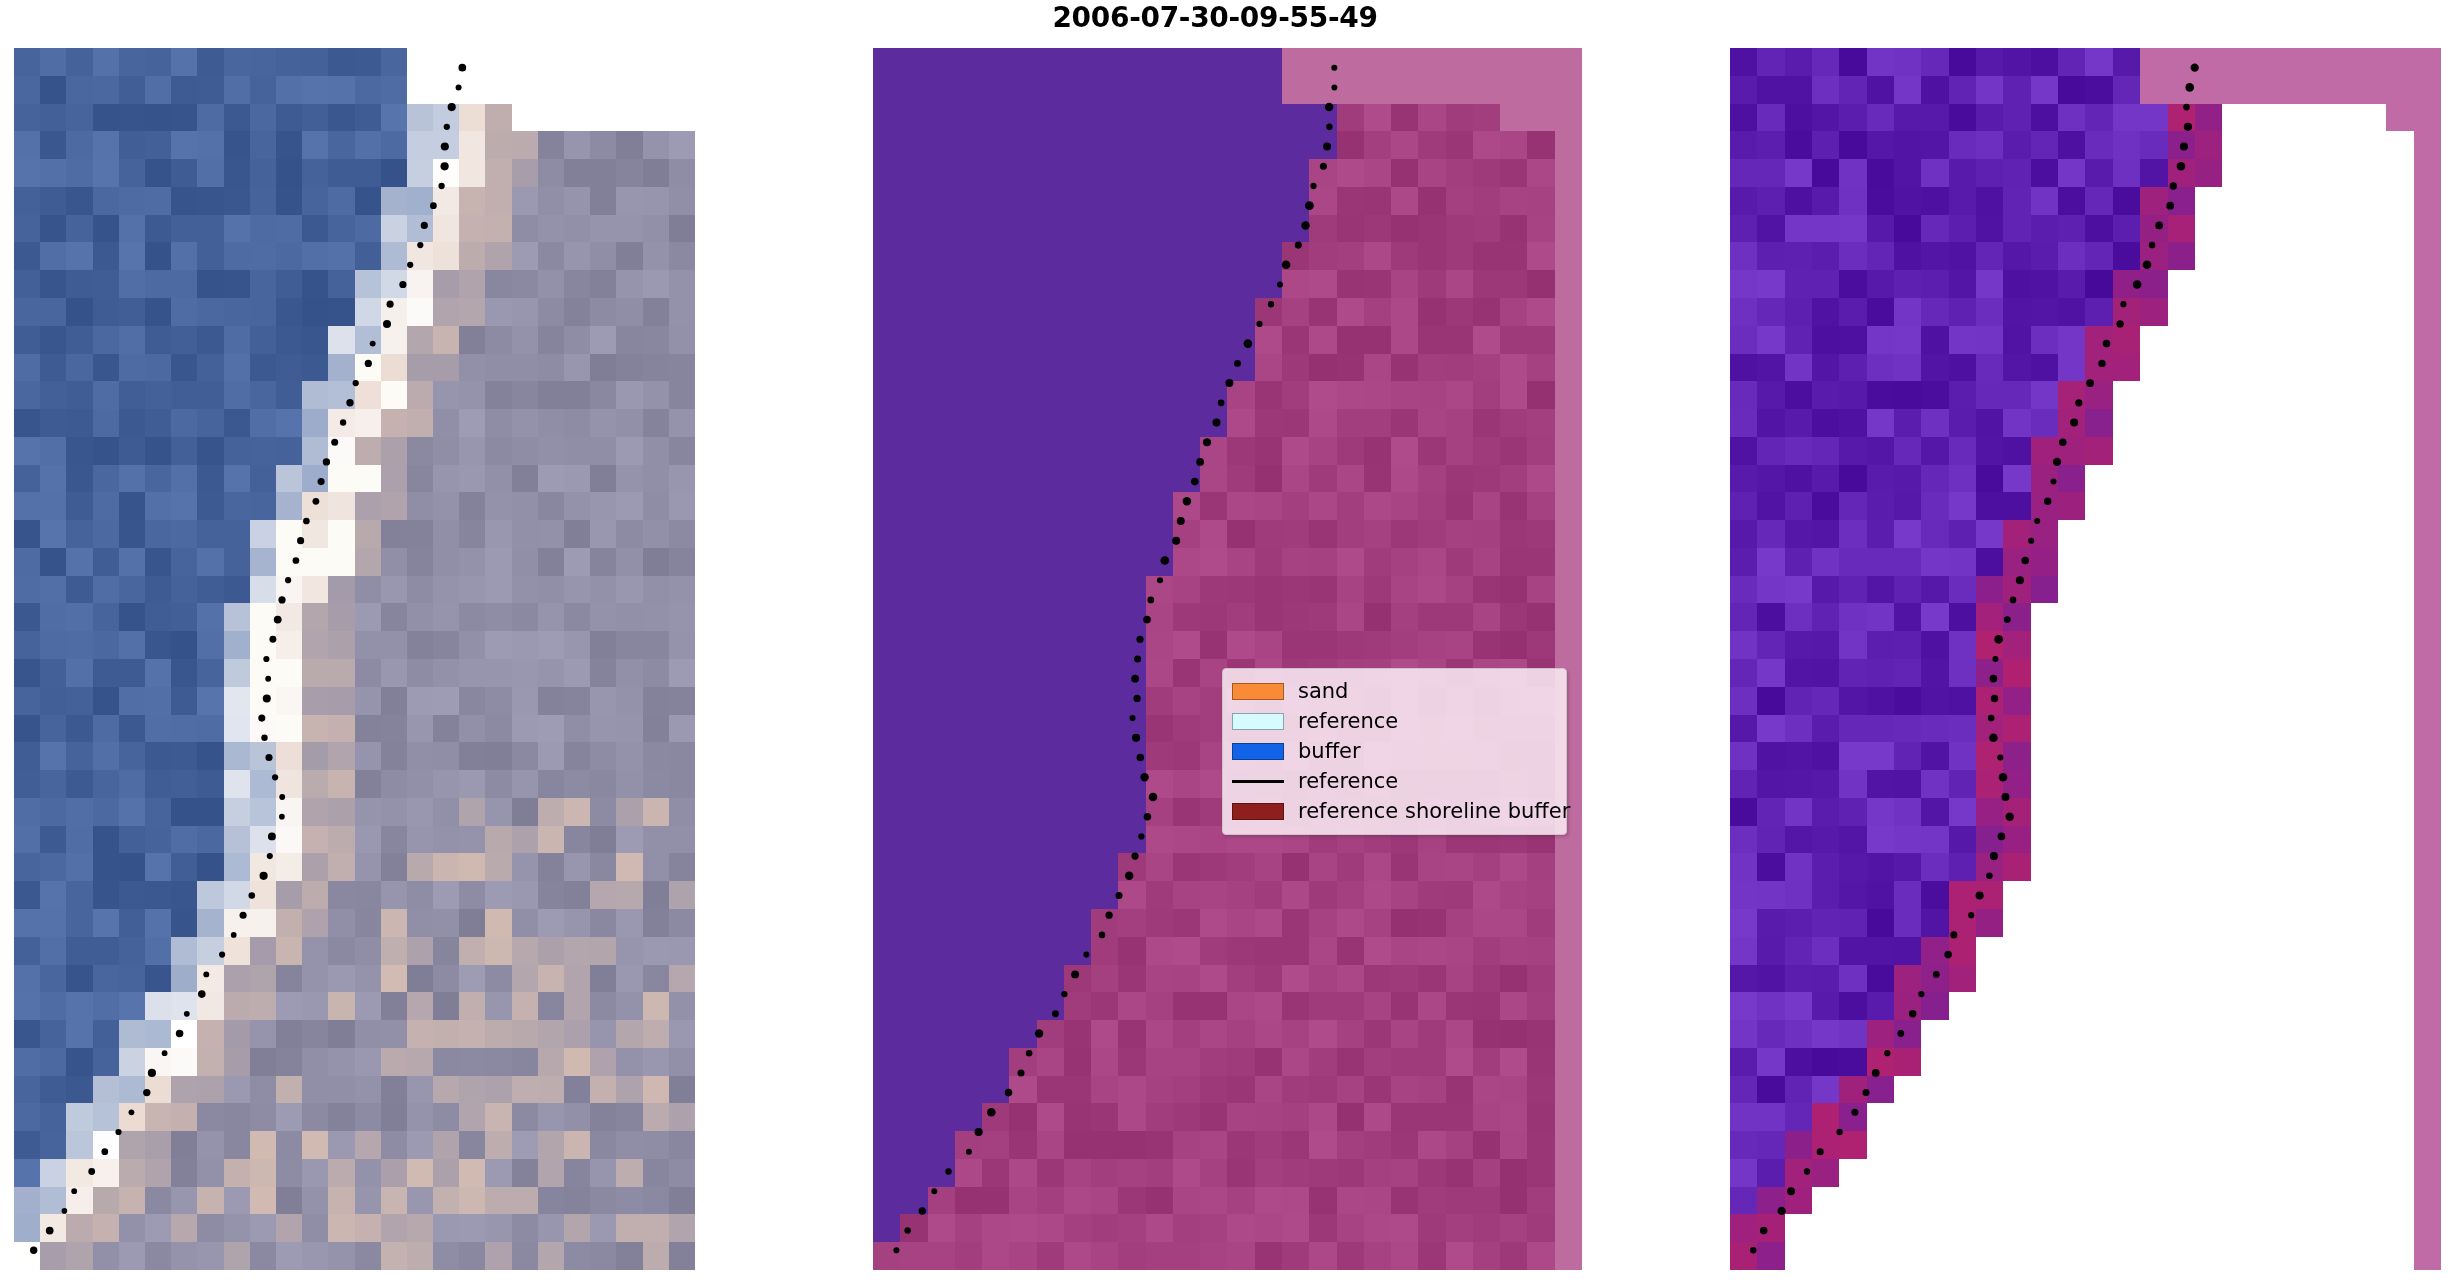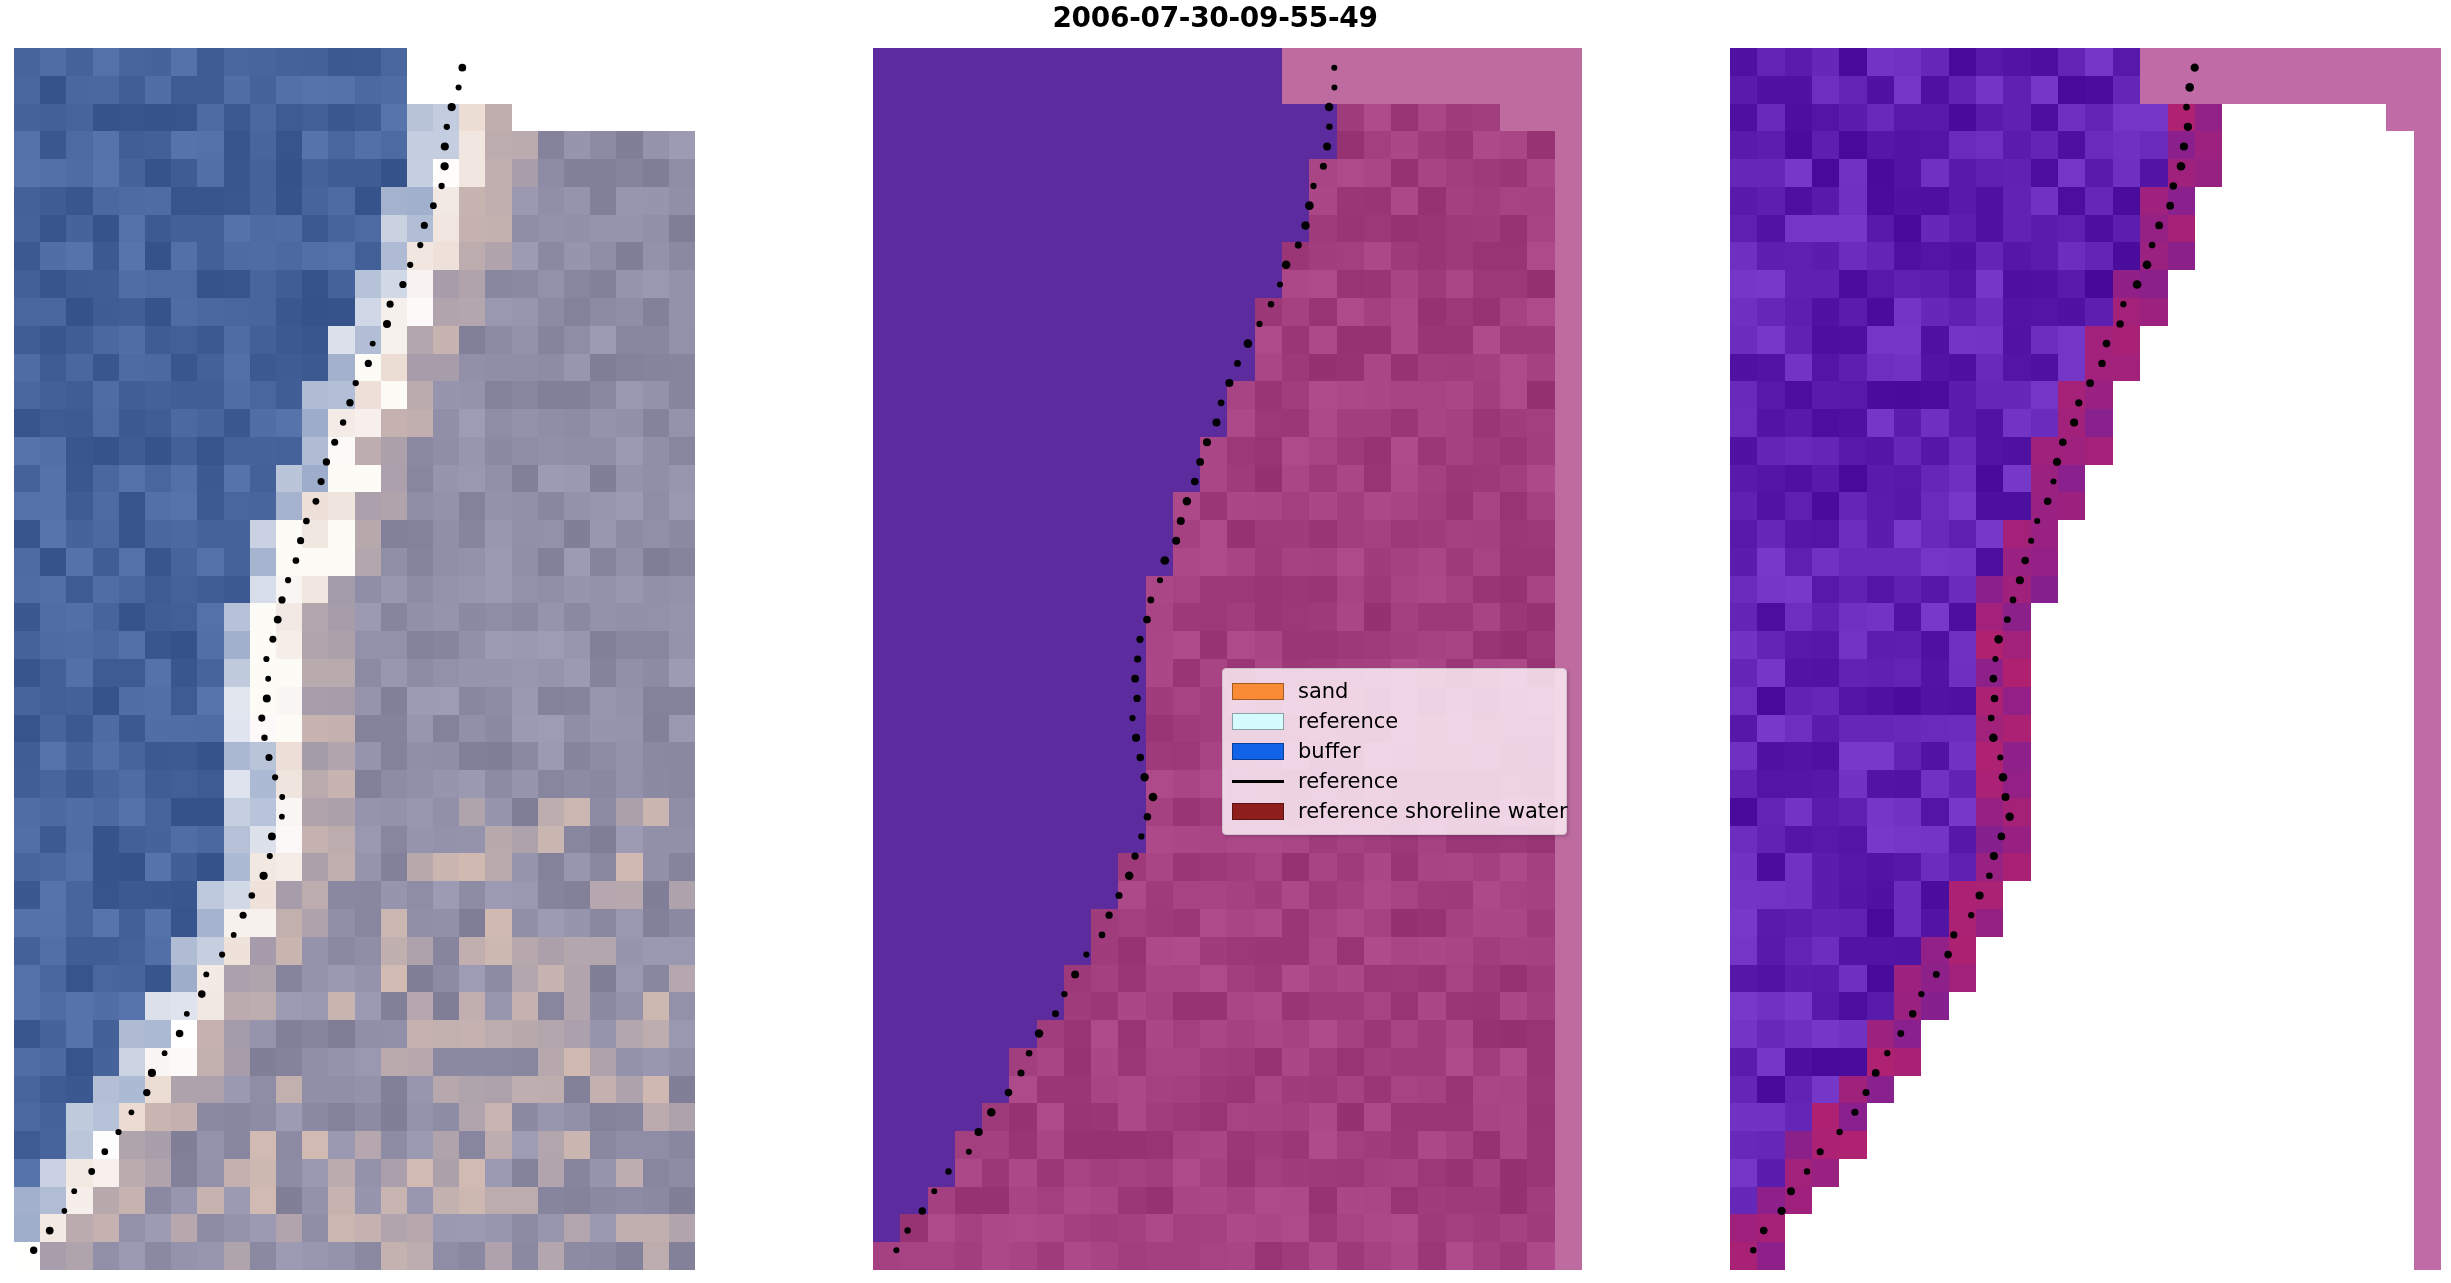--- a/index.html
+++ b/index.html
@@ -3797,17 +3797,17 @@
     <div class="legend-row">
       <span class="legend-key patch" style="background:#1263E8;"></span>
       <span class="legend-label">buffer</span>
     </div>
     <div class="legend-row">
       <span class="legend-key line"></span>
       <span class="legend-label">reference</span>
     </div>
     <div class="legend-row">
       <span class="legend-key patch" style="background:#8E1F1C;"></span>
-      <span class="legend-label">reference shoreline water</span>
+      <span class="legend-label">reference shoreline buffer</span>
     </div>
   </div>
 
 </div>
 
 </body></html>

